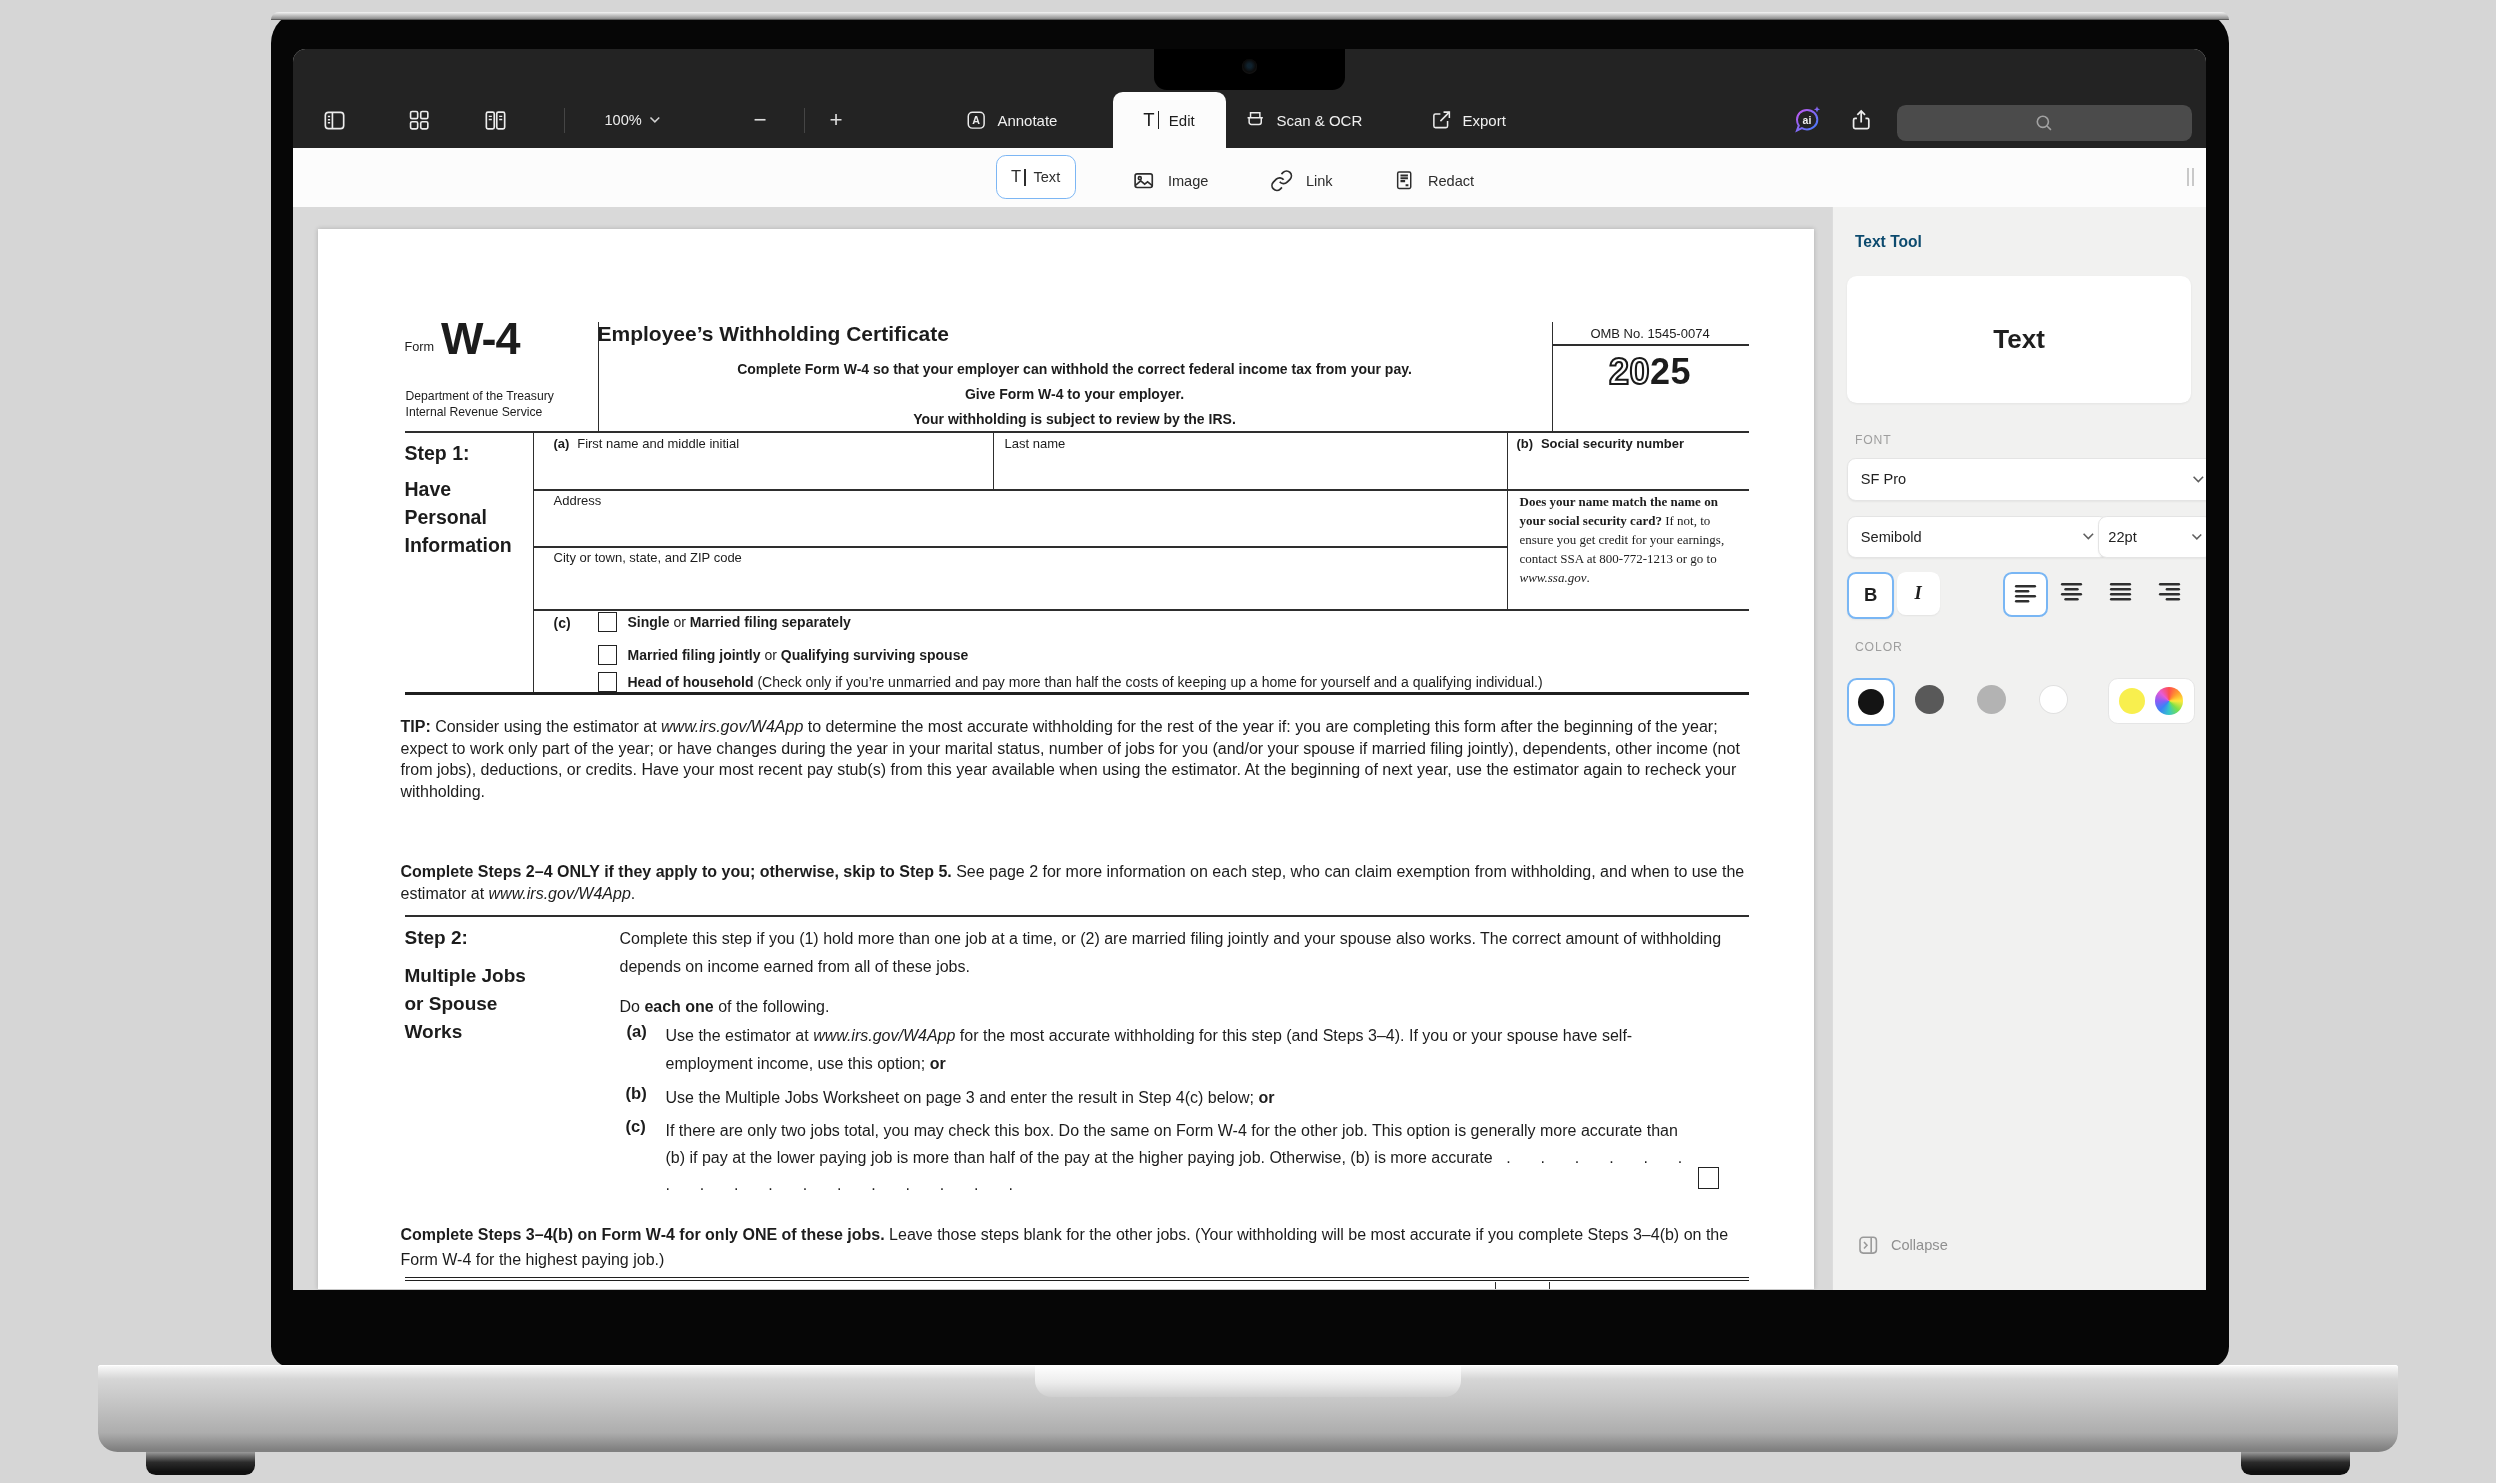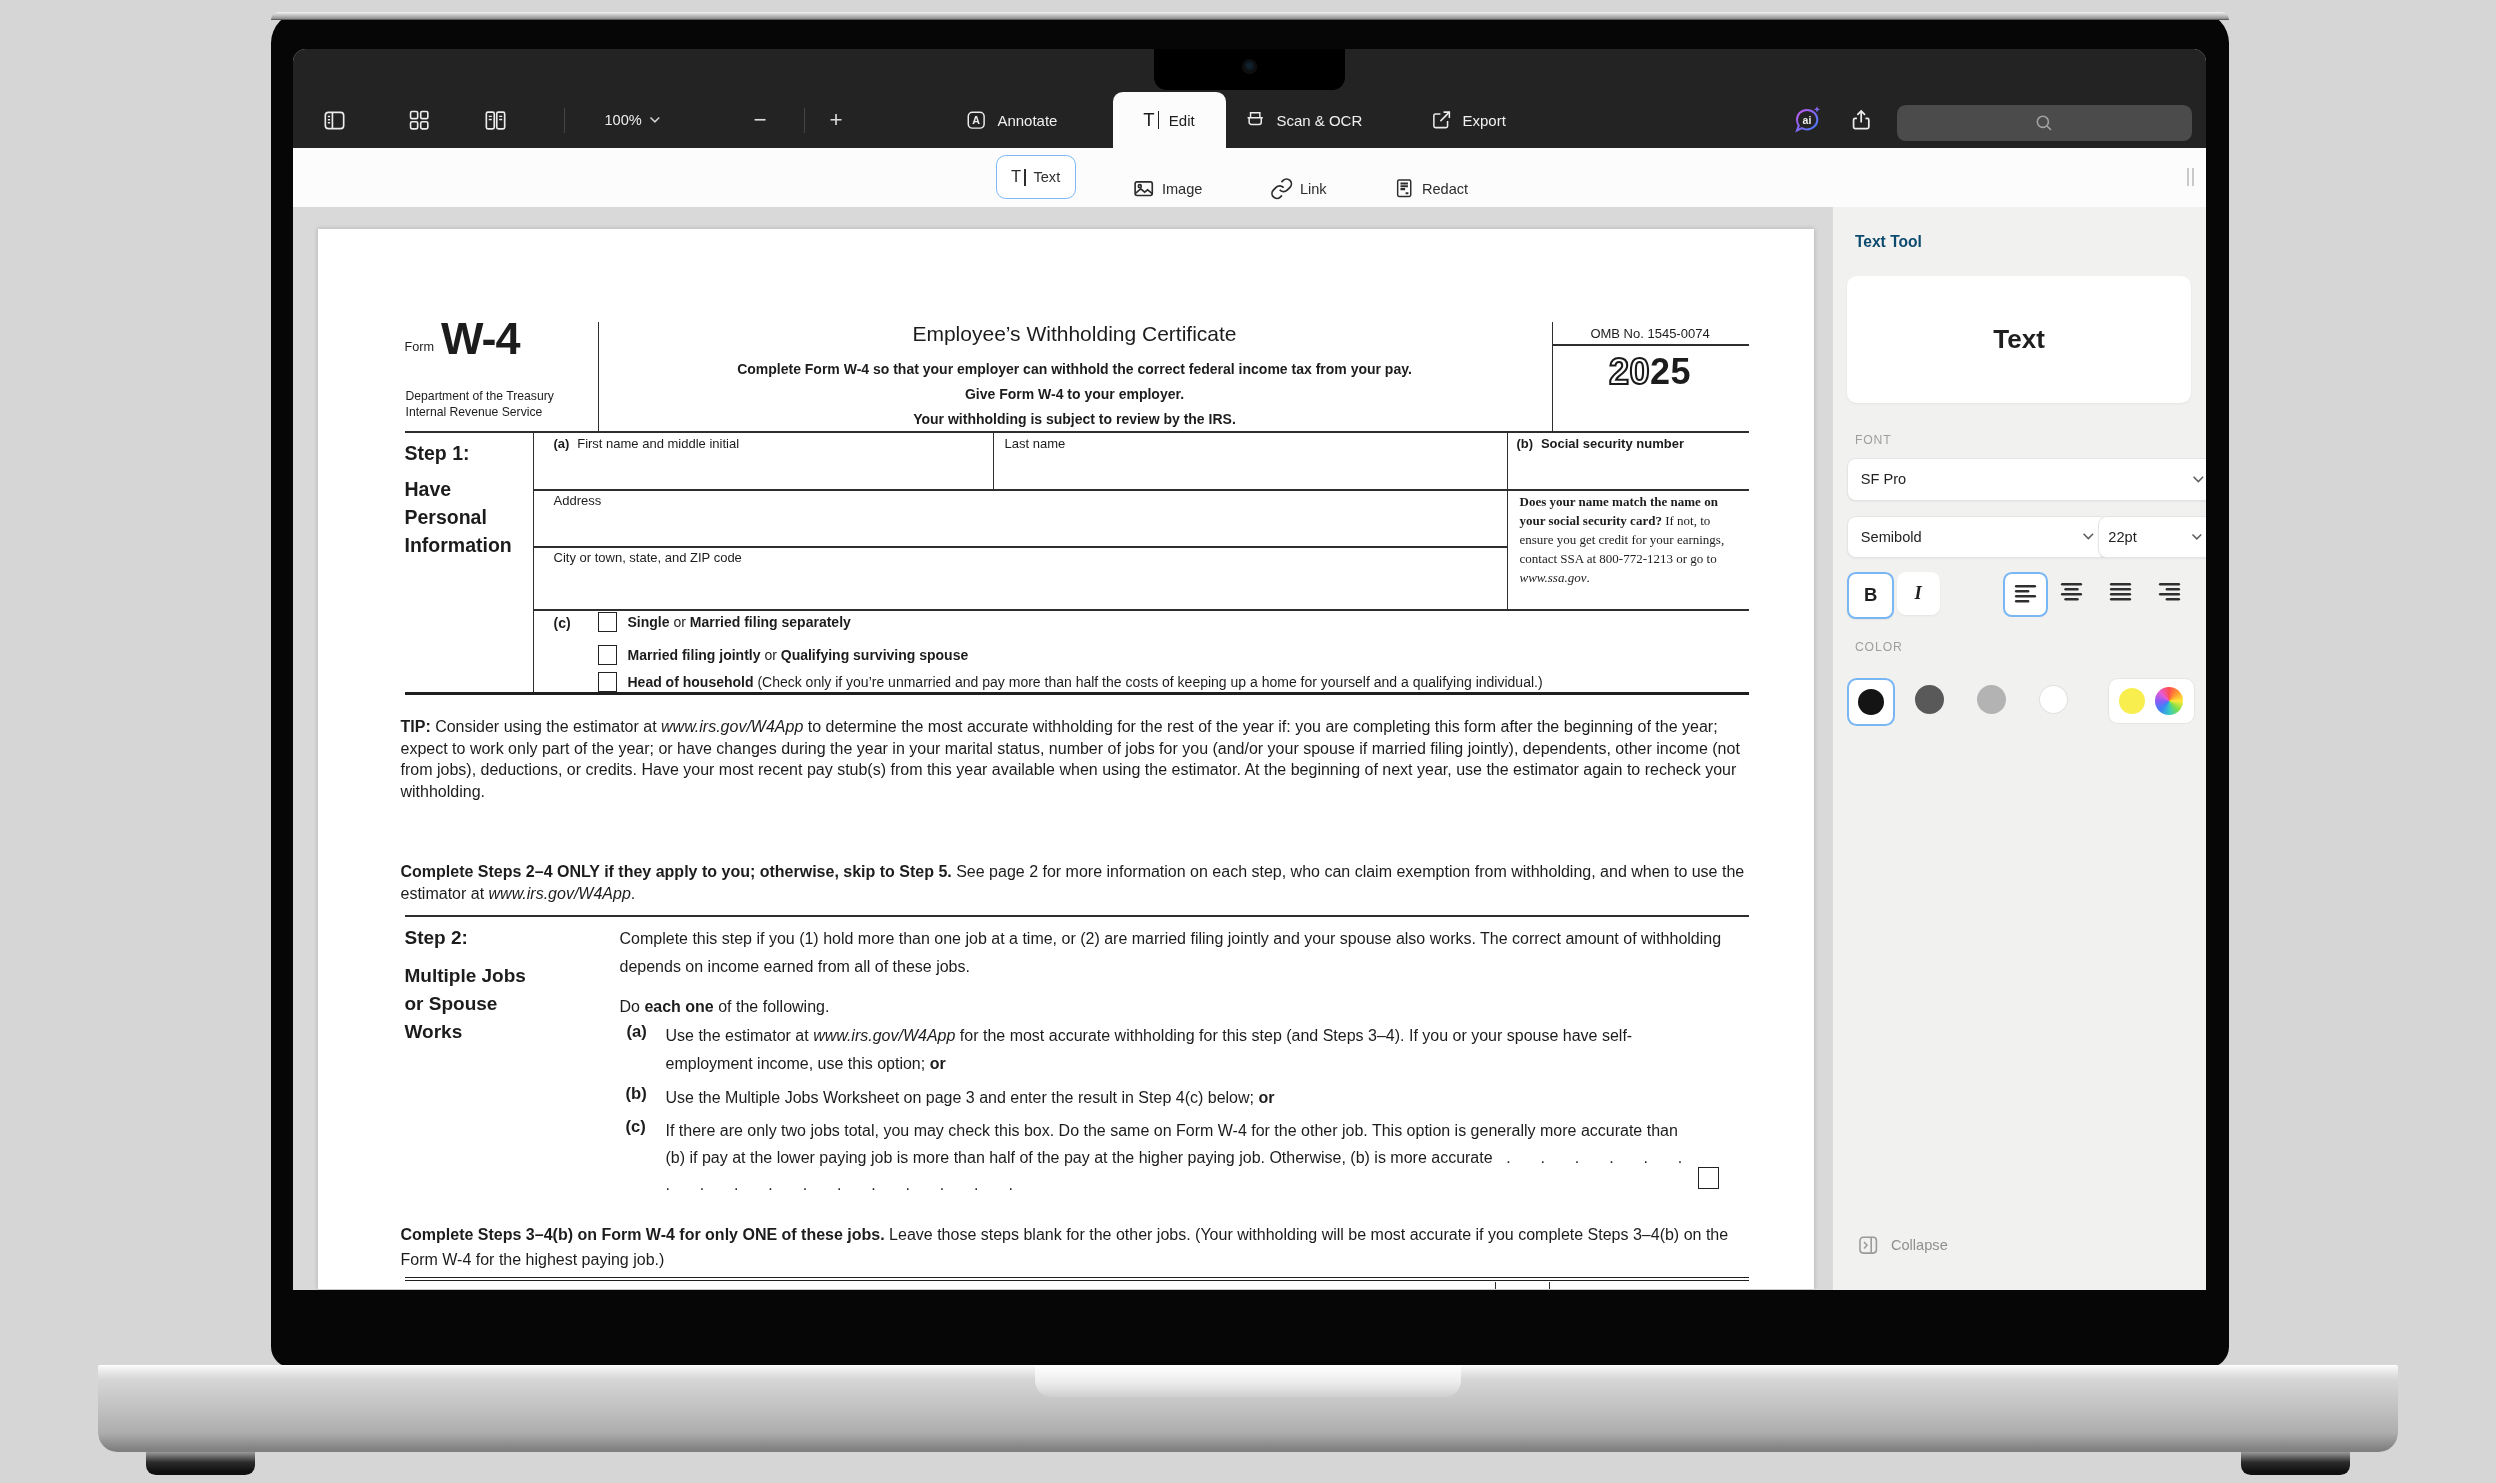--- a/index.html
+++ b/index.html
@@ -37,42 +37,42 @@
     color:#f0f0f0;font-size:15px;padding:0 13.7px;}
   .tb-tab-active{background:#fcfcfc;color:#1d1d1d;border-radius:9.8px 9.8px 0 0;
     justify-content:center;padding:0;}
   .ticon{display:inline-flex;align-items:center;font-size:18.5px;font-weight:500;line-height:1;}
   .tibar{width:1.5px;height:18.5px;background:currentColor;margin-left:2.9px;}
   .searchbar{position:absolute;left:1604px;top:56px;width:295px;height:36px;border-radius:8.8px;
     background:#4b4b4b;display:flex;align-items:center;justify-content:center;}
   
   .subtoolbar{position:absolute;left:0;top:99px;width:100%;height:59px;background:#fcfcfc;
     border-bottom:1px solid #e2e2e2;}
-  .tool{position:absolute;top:12px;height:58px;display:flex;align-items:center;gap:7px;
+  .tool{position:absolute;top:4px;height:58px;display:flex;align-items:center;gap:13px;
     font-size:14.6px;color:#2d2d2d;}
   .tool-active{top:7.8px;height:42px;border:1.5px solid #7cb6f4;border-radius:9.8px;
     background:#fff;padding:0 14.6px;gap:7.8px;}
   .handle{position:absolute;left:1894px;top:20.5px;display:flex;gap:3.9px;}
   .handle span{width:2px;height:17.6px;background:#c9c9c9;}
   
   .viewport{position:absolute;left:0;top:158px;width:1539px;height:1083px;background:#d9d9d9;}
   .page{position:absolute;left:25px;top:22.4px;width:1496px;height:1060px;background:#fff;
     overflow:hidden;box-shadow:0 0 4.9px rgba(0,0,0,.2);color:#1c1c1c;}
   
   .hline{position:absolute;height:1.5px;background:#2e2e2e;}
   .vline{position:absolute;width:1.5px;background:#2e2e2e;}
   .thick{height:2.9px;background:#1f1f1f;}
   .dline{position:absolute;height:2px;border-top:1.7px solid #1f1f1f;border-bottom:1.7px solid #1f1f1f;background:transparent;}
   .b{font-weight:700;} .i{font-style:italic;}
   .formline{position:absolute;left:87px;top:90px;display:flex;align-items:flex-end;gap:6.8px;}
   .formword{font-size:12.7px;padding-bottom:4.9px;}
   .formnum{font-size:45px;font-weight:800;letter-spacing:-1px;line-height:.88;}
   .dept{position:absolute;left:88px;top:160px;font-size:12.2px;line-height:15.6px;}
-  .doctitle{position:absolute;left:280px;top:93px;width:954px;text-align:center;
-    font-size:21px;font-weight:400;}
+  .doctitle{position:absolute;left:280px;top:93px;width:954px;text-align:left;
+    font-size:21px;font-weight:700;}
   .docsubs{position:absolute;left:280px;top:128px;width:954px;text-align:center;
     font-size:14px;font-weight:700;line-height:25px;}
   .omb{position:absolute;left:1234px;top:97px;width:197px;text-align:center;font-size:13px;}
   .year{position:absolute;left:1234px;top:122px;width:197px;text-align:center;
     font-size:36px;font-weight:800;letter-spacing:0.5px;}
   .y-outline{color:#fff;-webkit-text-stroke:2.1px #1a1a1a;}
   .steplabel{font-size:19.5px;font-weight:700;}
   .steplines{font-size:19.5px;font-weight:700;line-height:28px;}
   .fld{position:absolute;font-size:13px;}
   .fldtag{font-weight:700;margin-right:7.8px;}

